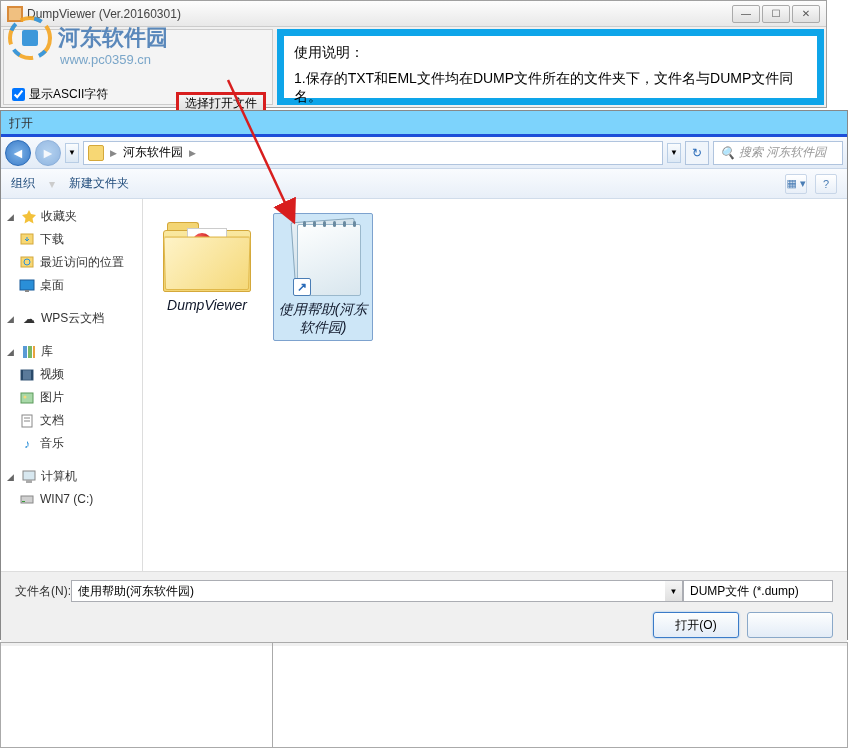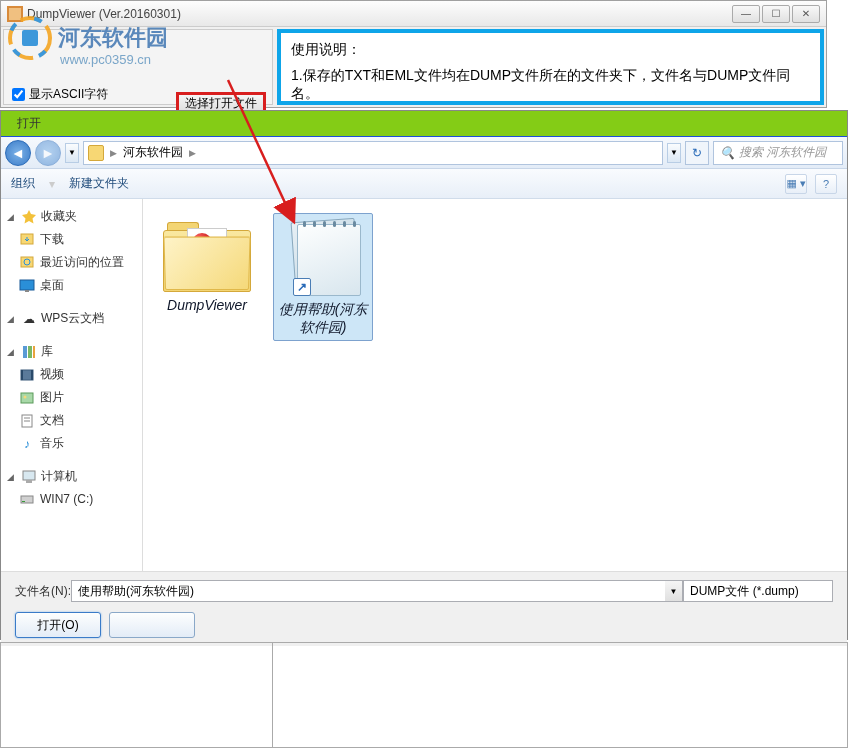--- a/index.html
+++ b/index.html
@@ -13,33 +13,33 @@
 .win-controls { display: flex; gap: 2px; }
 .win-btn { width: 28px; height: 18px; border: 1px solid #aaa; border-radius: 2px; background: linear-gradient(#f8f8f8,#e0e0e0); display:flex; align-items:center; justify-content:center; font-size:10px; color:#555; }
 
 .app-body { display: flex; height: 80px; background: #f0f0f0; }
 .left-panel { width: 270px; padding: 6px 8px; border: 1px solid #ccc; margin: 2px; background: #f4f4f4; position: relative; }
 .checkbox-row { display: flex; align-items: center; gap: 4px; margin-top: 50px; }
 .checkbox-row input { width: 13px; height: 13px; }
 .select-btn { position: absolute; right: 6px; top: 62px; width: 90px; height: 22px; border: 3px solid #d81e1e; background: linear-gradient(#f5f5f5,#e0e0e0); font-size: 12px; }
 .file-info { margin-top: 6px; color: #333; }
 
-.right-panel { flex: 1; border: 4px solid #0ea5e9; margin: 2px; background: #fff; padding: 8px 10px; }
+.right-panel { flex: 1; border: 7px solid #0ea5e9; margin: 2px; background: #fff; padding: 8px 10px; }
 .instruction-title { font-size: 14px; margin-bottom: 8px; }
 .instruction-text { font-size: 14px; }
 
 
 .watermark { position: absolute; top: 16px; left: 8px; z-index: 5; opacity: 0.9; display:flex; align-items:center; gap:6px; }
 .wm-logo { width: 44px; height: 44px; }
 .wm-text { font-size: 22px; font-weight: bold; color: #4a7db5; }
 .wm-url { position: absolute; top: 52px; left: 60px; color: #7aa6c9; font-size: 13px; z-index:5; }
 
 
 .open-dialog { position: absolute; top: 110px; left: 0; width: 848px; height: 530px; border: 1px solid #888; background: #fff; }
-.dlg-title { height: 26px; background: #84cc16; padding: 4px 16px; color: #333; border-bottom: 1px solid #1d4ed8; }
+.dlg-title { height: 26px; background: #7dd3fc; padding: 4px 8px; color: #333; border-bottom: 3px solid #1d4ed8; }
 .dlg-nav { height: 32px; background: linear-gradient(#f6f9fd,#e3ecf7); display: flex; align-items: center; padding: 0 4px; gap: 4px; border-bottom: 1px solid #c8d6e8; }
 .nav-back, .nav-fwd { width: 26px; height: 26px; border-radius: 50%; background: radial-gradient(#7db3e8,#3a7bc8); border: 1px solid #2a6bb8; display:flex; align-items:center; justify-content:center; color:#fff; font-size:14px; }
 .nav-fwd { opacity: 0.5; }
 .nav-dropdown { width: 14px; height: 20px; background: linear-gradient(#fafcfe,#dce8f5); border: 1px solid #b8cde5; display:flex; align-items:center; justify-content:center; font-size:8px; }
 .breadcrumb { flex: 1; height: 24px; border: 1px solid #b0c4de; background: #fff; display: flex; align-items: center; padding: 0 4px; gap: 6px; }
 .bc-icon { width: 16px; height: 16px; background: #f7d774; border: 1px solid #d4a83a; border-radius: 2px; }
 .bc-sep { color: #888; font-size: 9px; }
 .refresh-btn { width: 24px; height: 24px; border: 1px solid #b0c4de; background: #f0f5fb; display:flex; align-items:center; justify-content:center; color:#2a6bb8; }
 .search-box { width: 130px; height: 24px; border: 1px solid #b0c4de; background: #fff; padding: 0 6px; display: flex; align-items: center; color: #999; font-style: italic; gap: 4px; }
 .search-icon { color: #4a7db5; }
@@ -77,21 +77,21 @@
 .shortcut-arrow { position: absolute; bottom: 2px; left: 10px; width: 18px; height: 18px; background: #fff; border: 1px solid #4a7db5; border-radius: 2px; display:flex; align-items:center; justify-content:center; color:#2a6bb8; font-size:12px; font-weight:bold; }
 
 .file-label { font-size: 14px; color: #0f172a; line-height: 1.3; word-break: break-all; font-style: italic; }
 
 .dlg-footer { padding: 8px 14px; background: #f0f0f0; border-top: 1px solid #ddd; }
 .footer-row1 { display: flex; align-items: center; gap: 0; margin-bottom: 10px; }
 .fn-label { color: #333; }
 .fn-input { flex: 1; height: 22px; border: 1px solid #abadb3; padding: 0 6px; background: #fff; }
 .fn-dropdown { width: 18px; height: 22px; border: 1px solid #abadb3; border-left: none; background: linear-gradient(#f5f5f5,#e0e0e0); display:flex; align-items:center; justify-content:center; font-size:8px; margin-left:-8px; }
 .filter-select { width: 150px; height: 22px; border: 1px solid #abadb3; padding: 0 6px; background: #fff; display:flex; align-items:center; justify-content:space-between; }
-.footer-row2 { display: flex; justify-content: flex-start; gap: 8px; }
+.footer-row2 { display: flex; justify-content: flex-end; gap: 8px; }
 .dlg-btn { width: 86px; height: 26px; border: 1px solid #8aa8c8; background: linear-gradient(#fdfefe,#e3ecf7); border-radius: 3px; }
 .dlg-btn.primary { border: 1px solid #3a7bc8; box-shadow: 0 0 2px #7db3e8; }
 
 
 .bottom-grid { position: absolute; top: 642px; left: 0; width: 848px; height: 106px; border: 1px solid #aaa; display: flex; }
 .bottom-grid .cell { border-right: 1px solid #aaa; }
 .bottom-grid .cell:first-child { width: 272px; }
 .bottom-grid .cell:last-child { flex: 1; border-right: none; }
 
 

